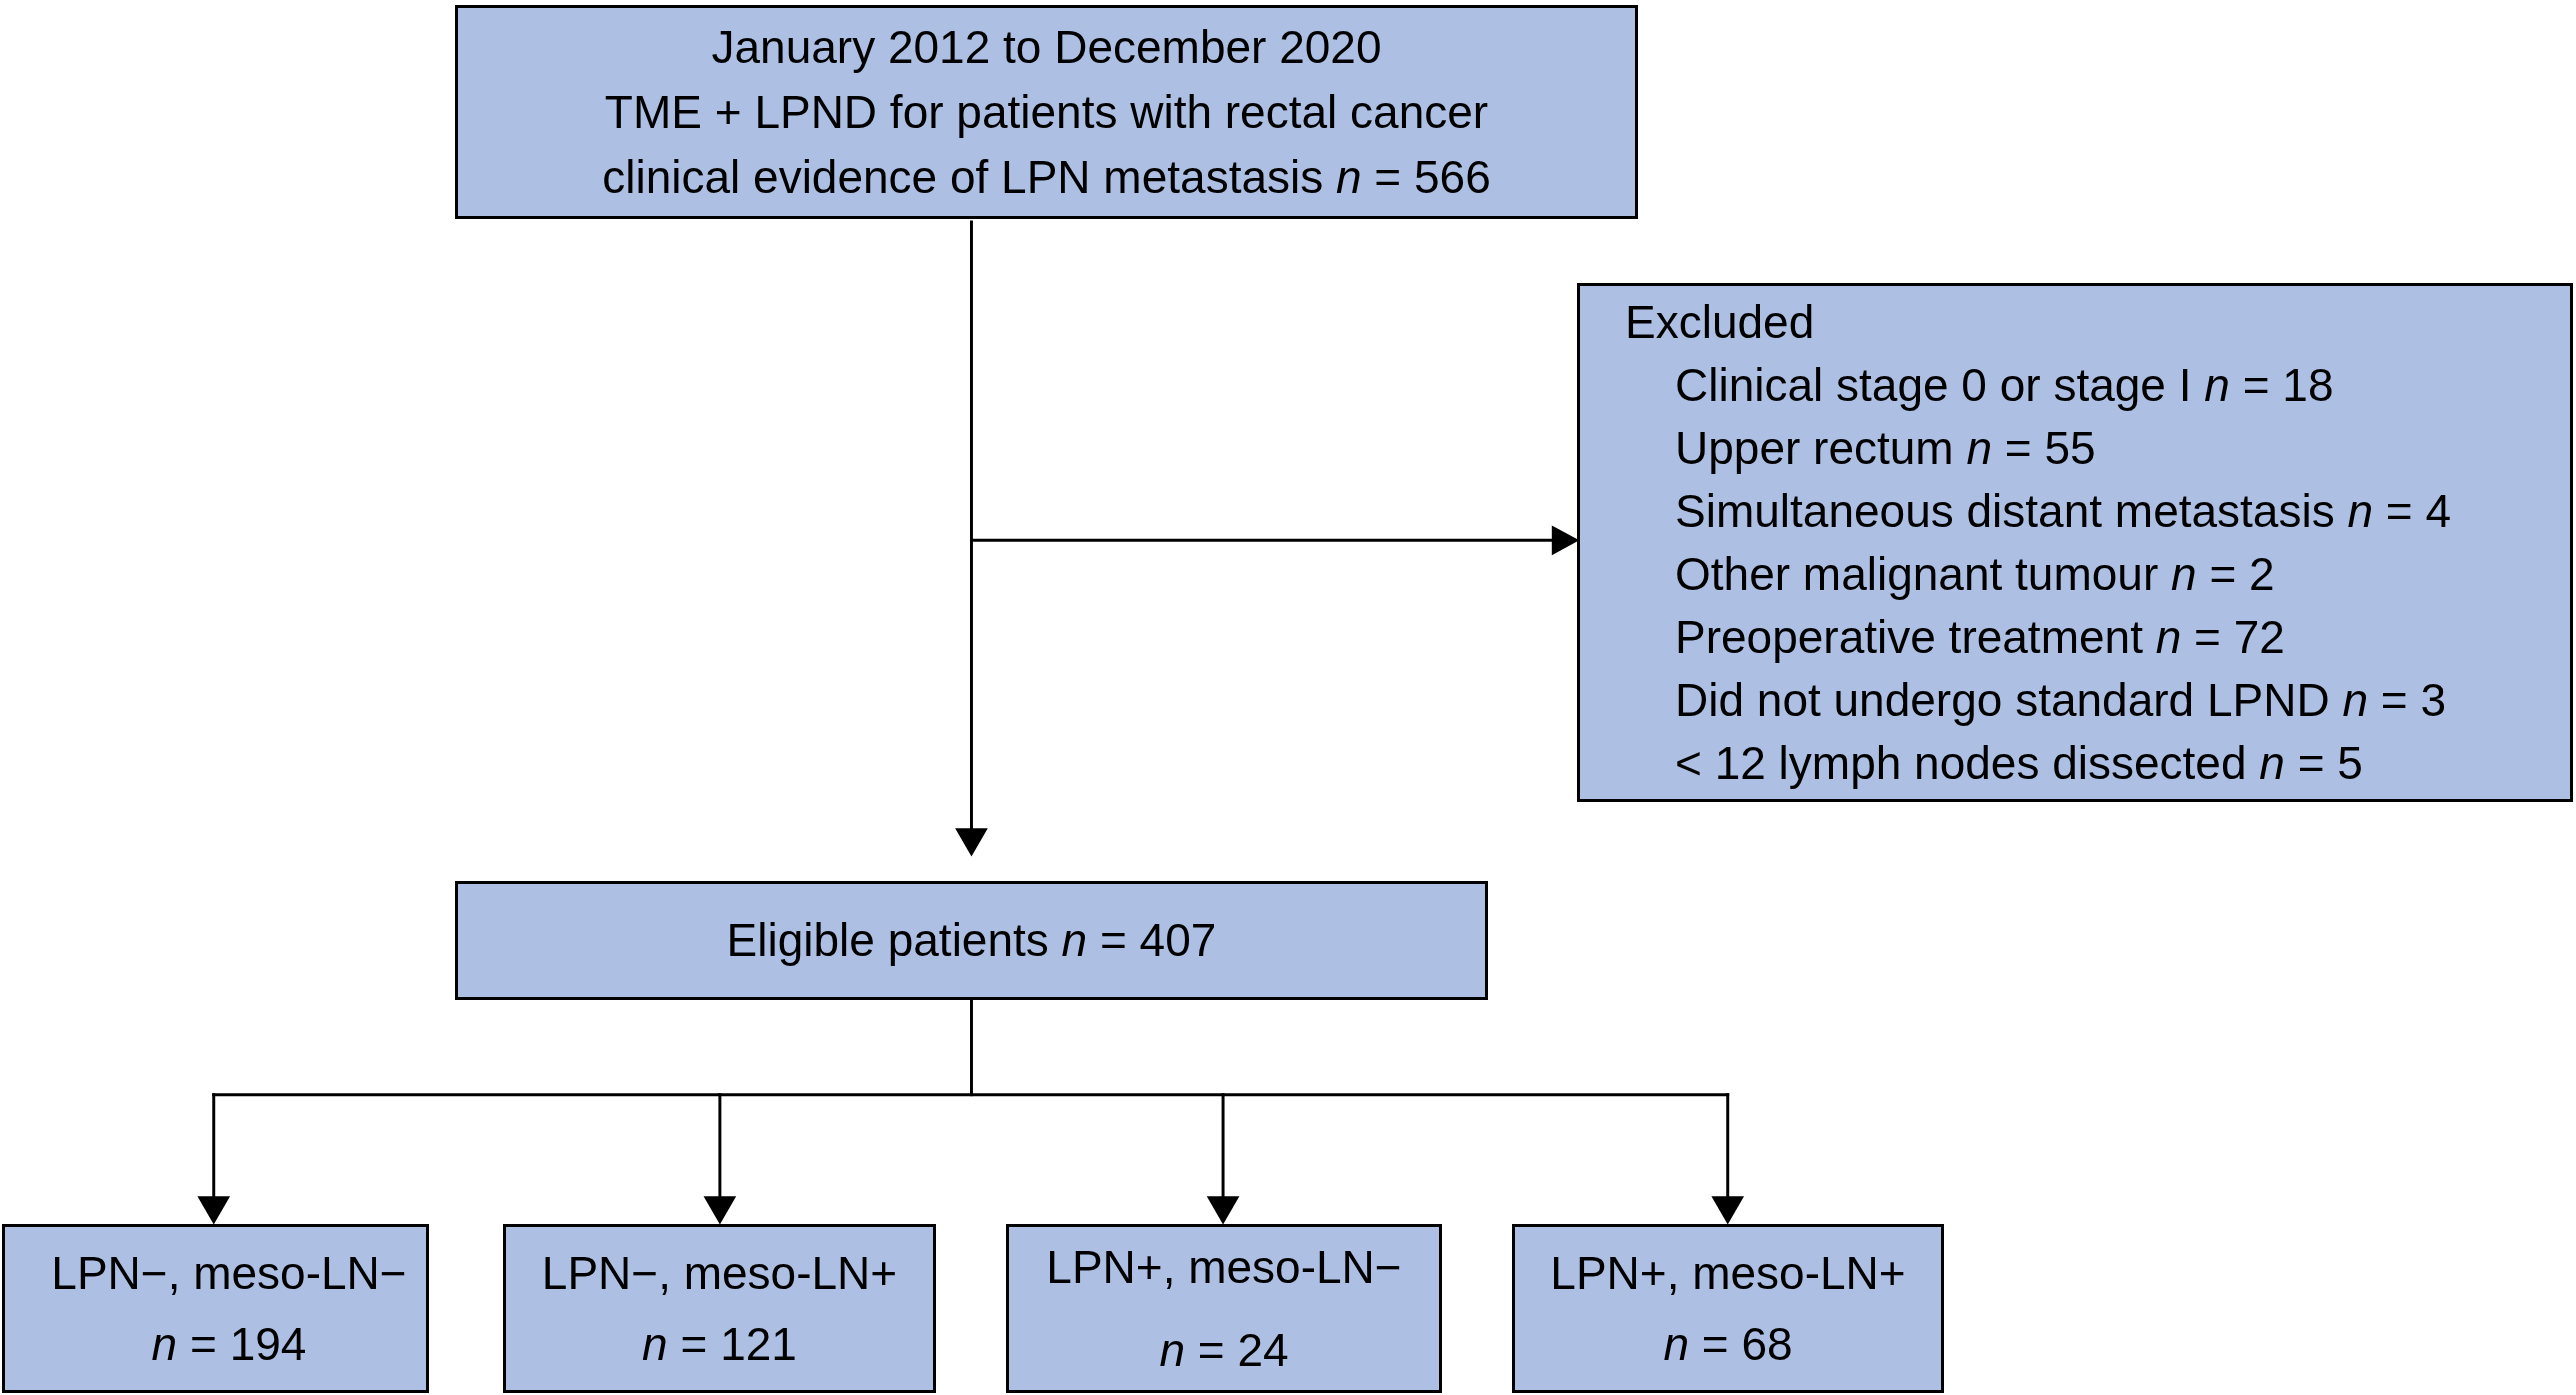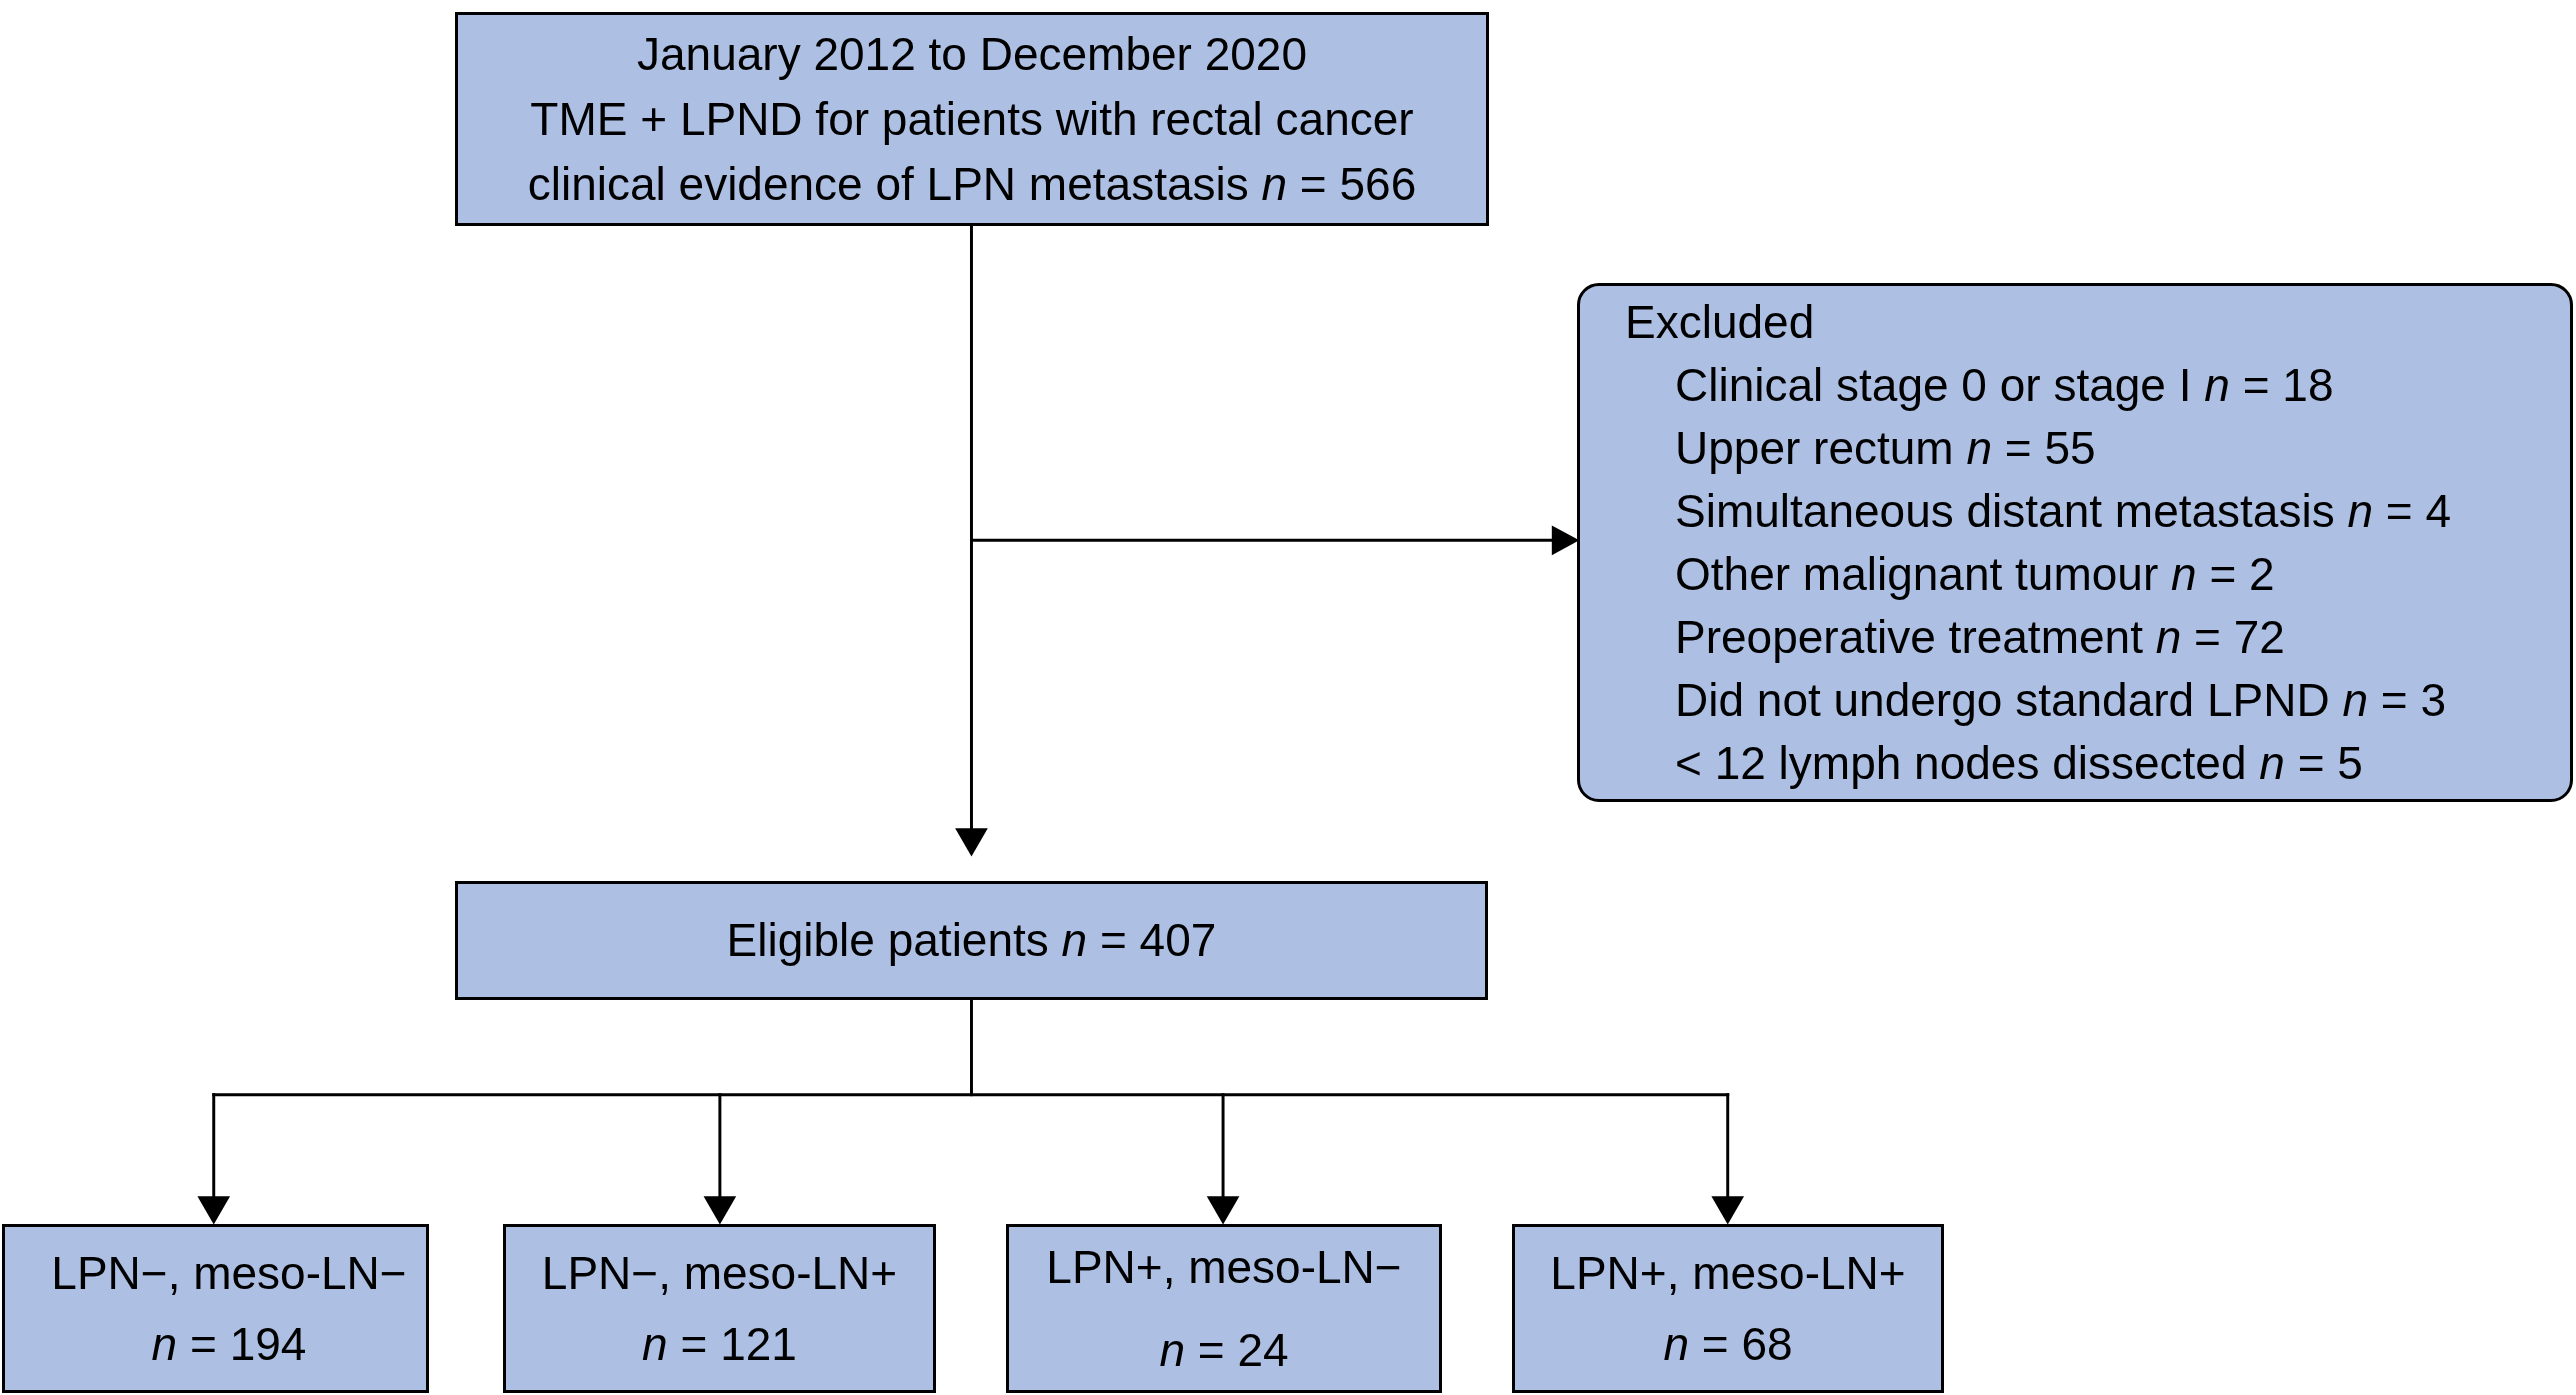--- a/index.html
+++ b/index.html
@@ -36,27 +36,26 @@
     position: absolute;
     background: var(--box_fill);
     border: 3.7px solid var(--box_border);
     display: flex; flex-direction: column;
     justify-content: center;
     font-size: 46px;
     line-height: 65px;
   }
   .box.centered { align-items: center; text-align: center; }
   .nvar { font-style: italic; font-family: inherit; }
-  .top-box    { left: 455px;  top: 12px;   width: 1034px; height: 214px; }
+  .top-box    { left: 455px;  top: 5px;   width: 1183px; height: 214px; }
   .excluded-box {
     left: 1577px; top: 283px; width: 996px; height: 519px;
     align-items: flex-start; text-align: left;
     padding-left: 45px; padding-right: 12px;
     line-height: 63px;
-    border-radius: 22px;
   }
   .excluded-box .item { margin-left: 50px; }
   .eligible-box { left: 455px;  top: 856px; width: 1033px; height: 119px; margin-top: 25px; }
   .outcome-box  { top: 1224px; height: 169px; line-height: 71px; }
   .outcome-1 { left: 1.5px;    width: 427px; padding-left: 28px; }
   .outcome-2 { left: 503px;  width: 433px; }
   .outcome-3 { left: 1006px; width: 436px; gap: 12px; }
   .outcome-4 { left: 1512px; width: 432px; }
 </style>
 </head>

